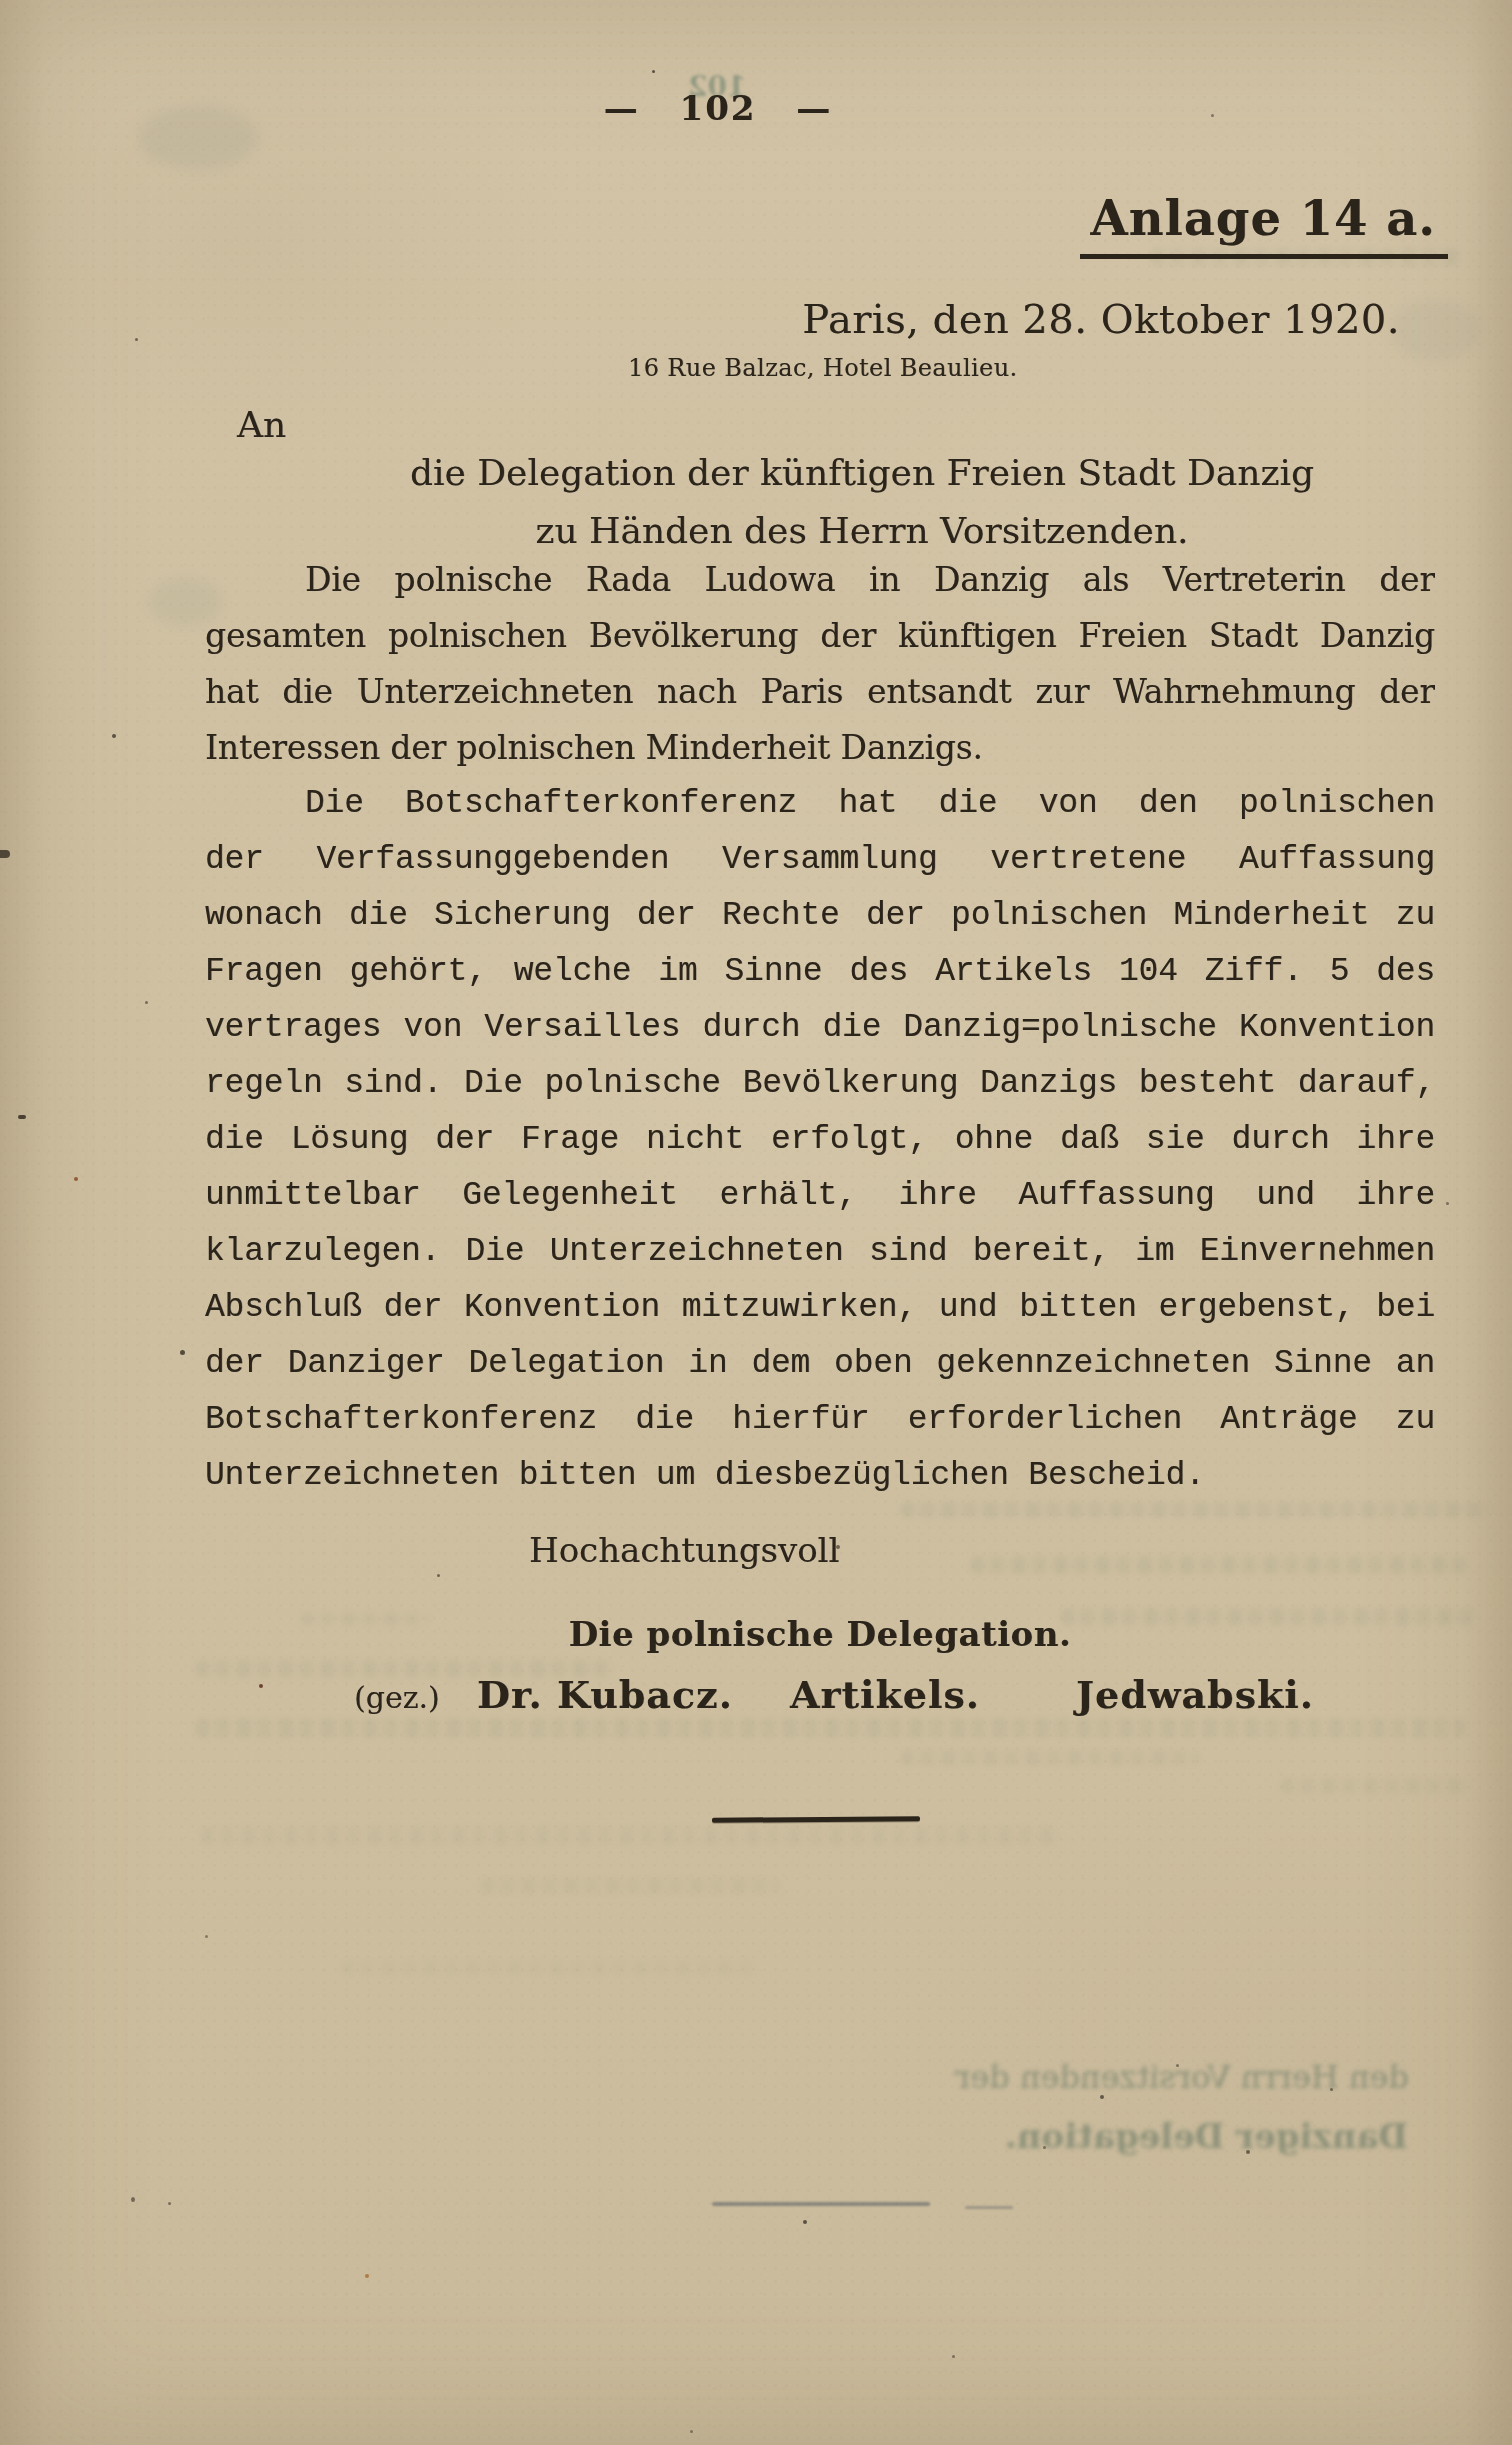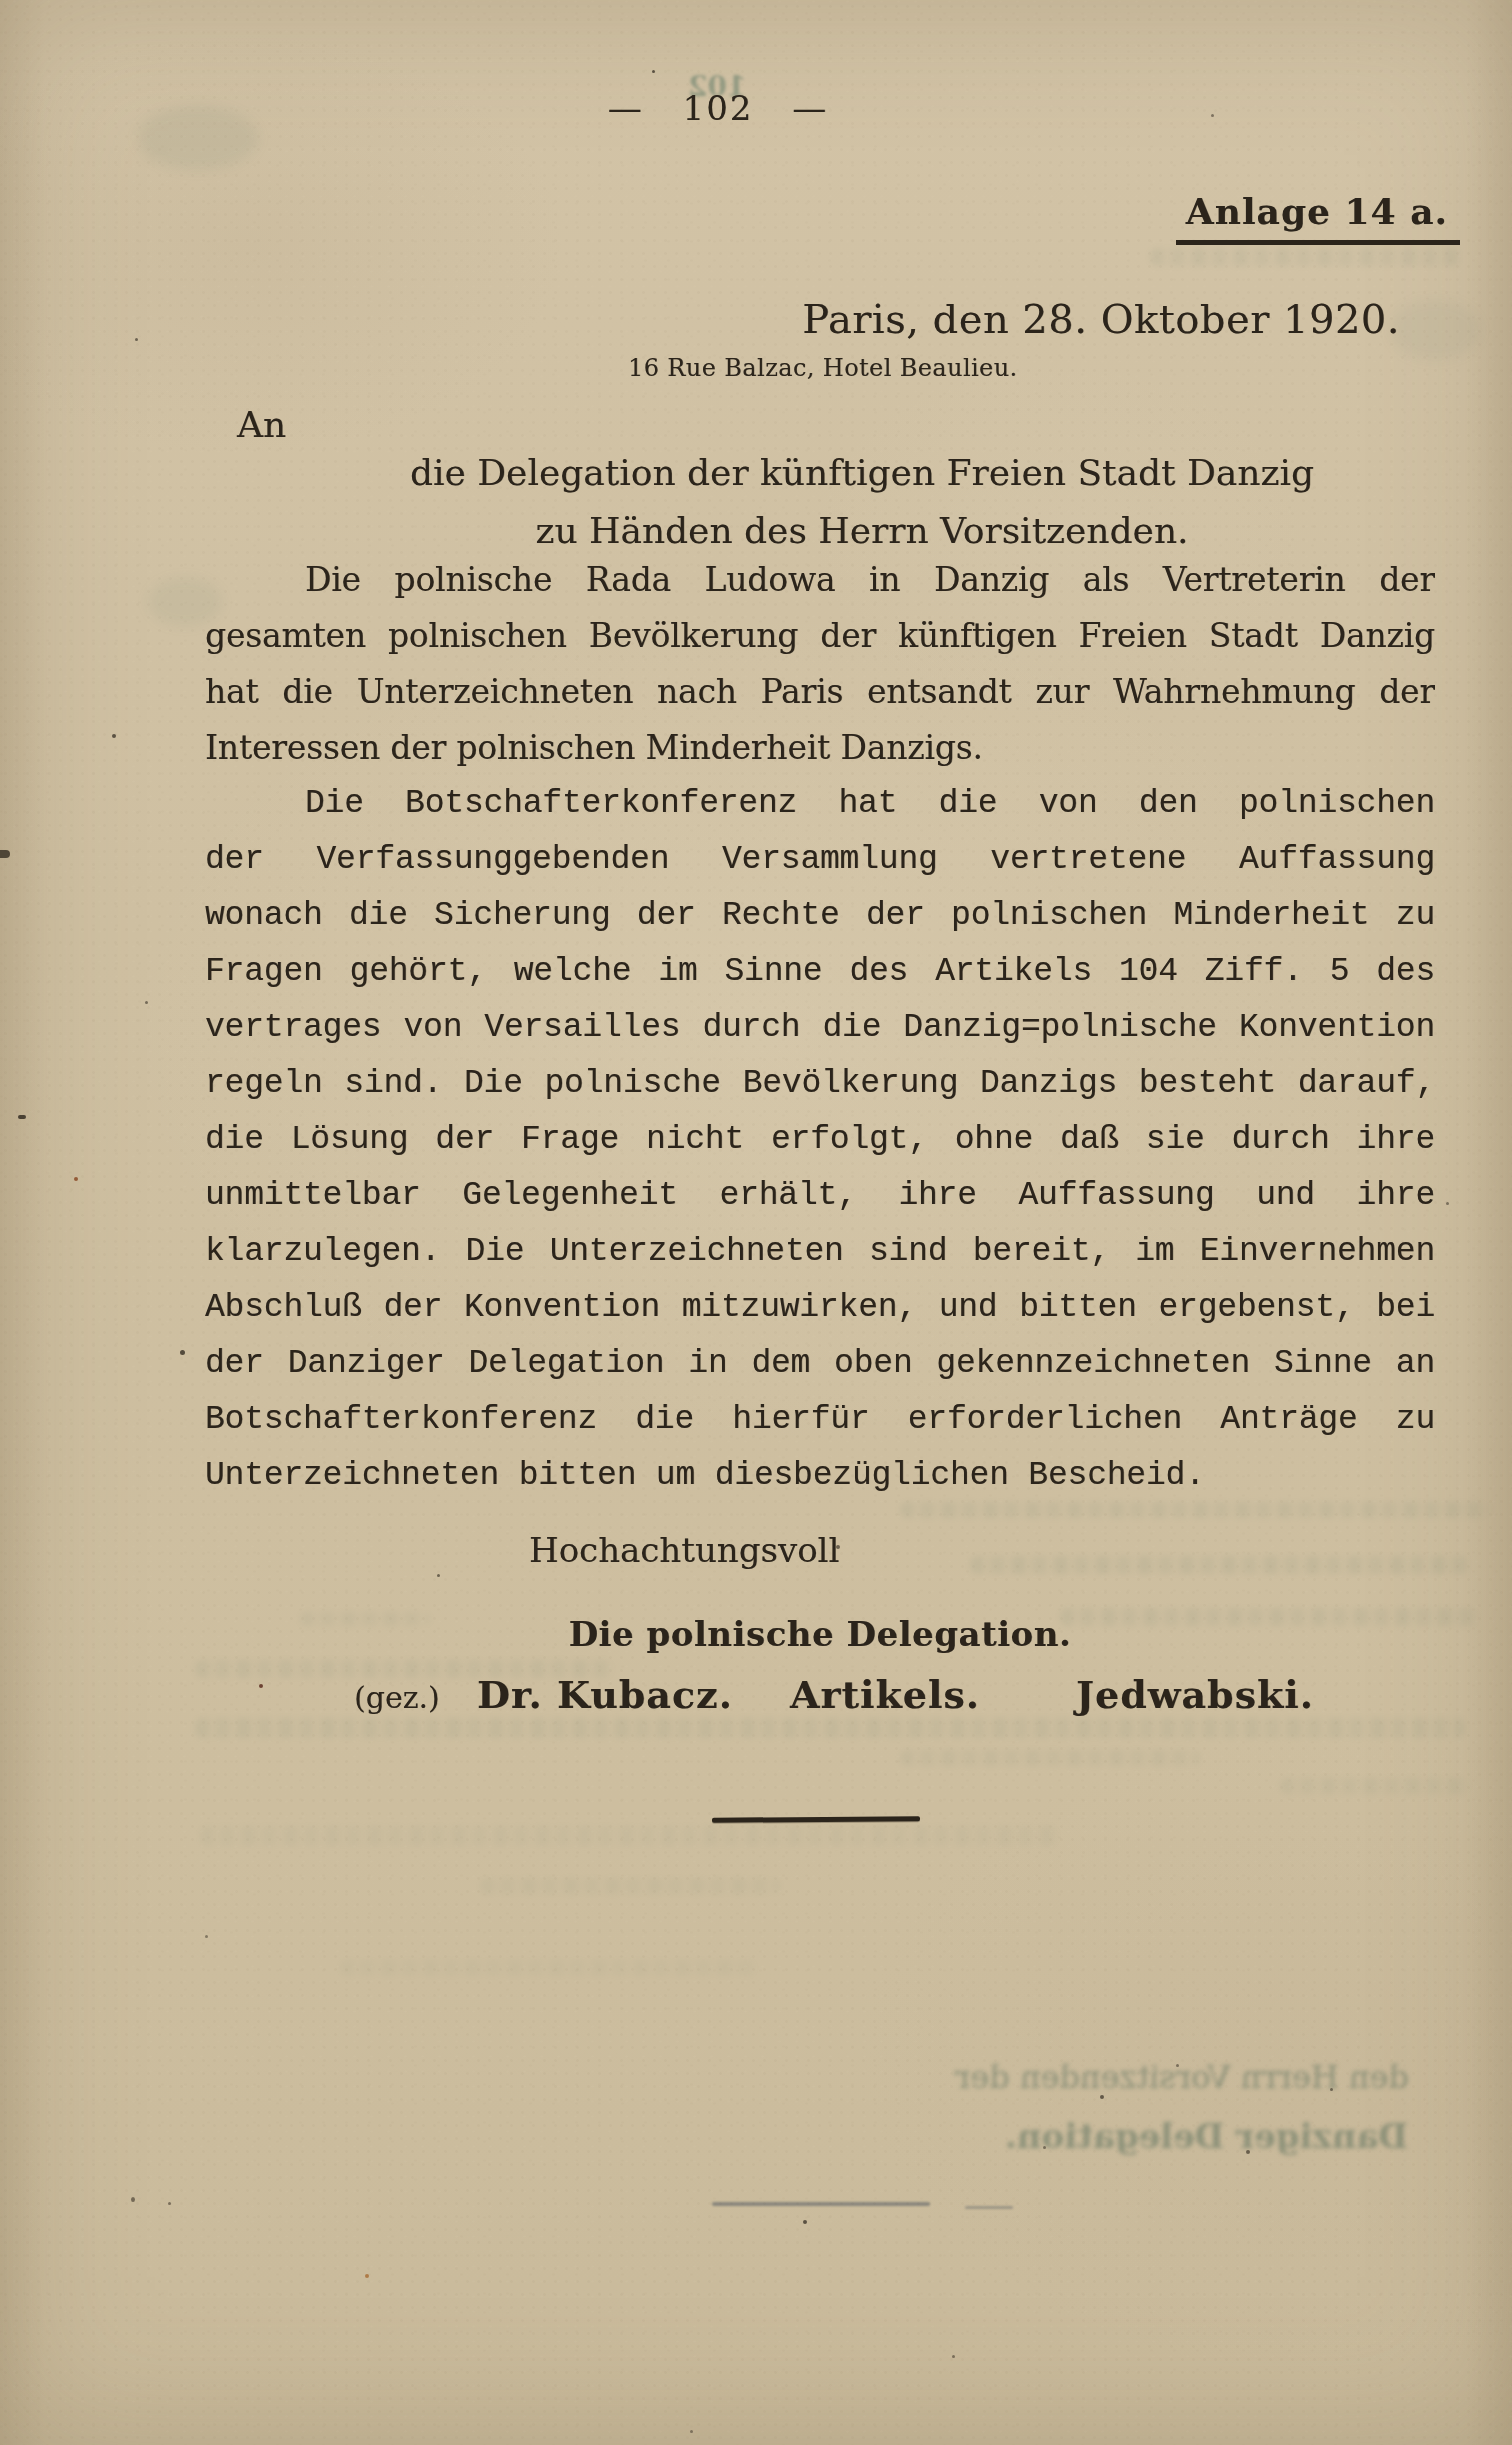--- a/index.html
+++ b/index.html
@@ -25,22 +25,22 @@
     background-image:
       radial-gradient(rgba(104,86,58,.065) 1px, transparent 1.6px),
       radial-gradient(rgba(236,226,202,.07) 1px, transparent 1.6px),
       radial-gradient(rgba(104,86,58,.045) 1px, transparent 1.8px);
     background-size:11px 13px, 17px 15px, 23px 19px;
     background-position:0 0, 6px 9px, 13px 4px;
   }
   .ink{ text-shadow:0.4px 0.3px 0 rgba(43,36,27,.38); }
 
   .pagenum{position:absolute;left:0;top:88px;width:1436px;text-align:center;
-    font-size:34px;font-weight:normal;letter-spacing:2px;word-spacing:26px;}
-  .annex{position:absolute;right:52px;top:190px;font-size:36px;font-weight:bold;
+    font-size:34px;font-weight:bold;letter-spacing:2px;word-spacing:26px;}
+  .annex{position:absolute;right:64px;top:190px;font-size:48px;font-weight:bold;
     letter-spacing:1px;padding:0 12px 8px 10px;border-bottom:5px solid #2b241b;}
   .dateline{position:absolute;right:112px;top:296px;font-size:40px;letter-spacing:.5px;}
   .sender{position:absolute;left:628px;top:354px;font-size:24px;letter-spacing:.4px;}
   .salutation{position:absolute;left:237px;top:404px;font-size:36px;}
   .recipient{position:absolute;left:205px;top:444px;width:1230px;text-align:center;
     transform:translateX(42px);font-size:36px;}
   .recipient .rline{height:58px;line-height:58px;}
 
   .bodyblock{position:absolute;left:205px;width:1230px;font-size:33px;letter-spacing:-0.2px;}
   .para1{top:552px;}

